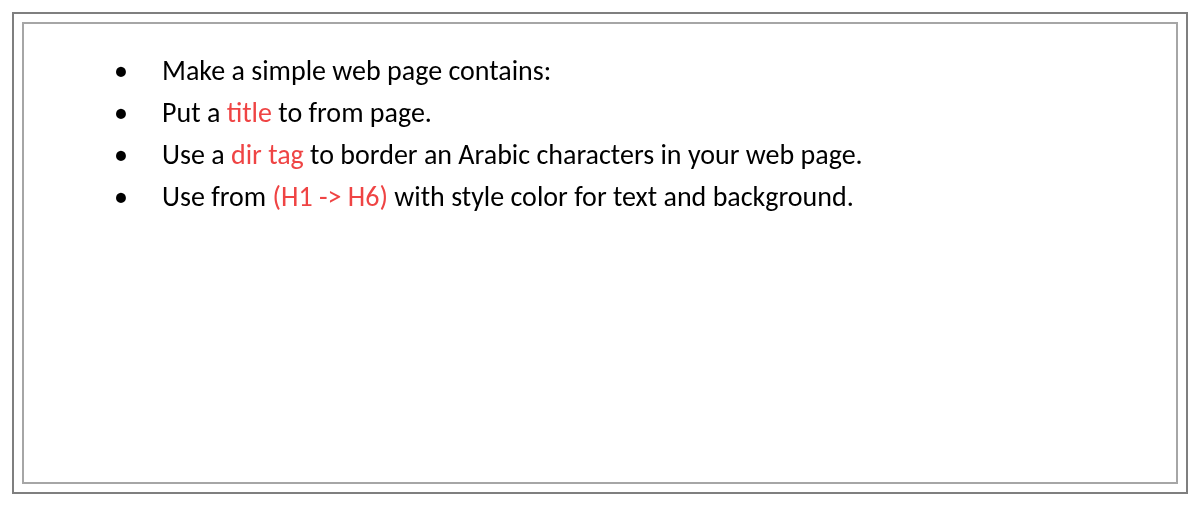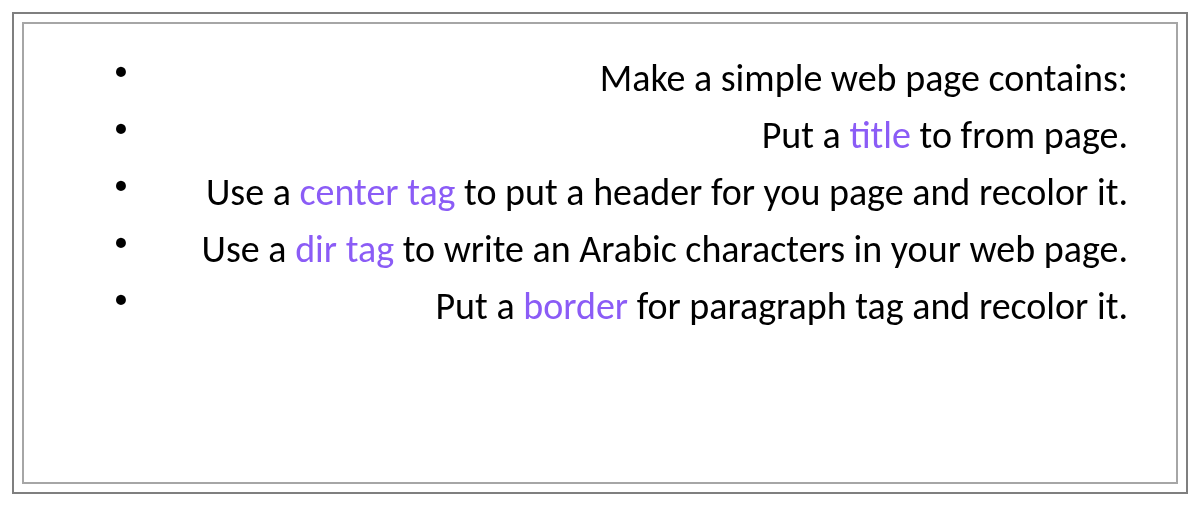--- a/index.html
+++ b/index.html
@@ -20,52 +20,48 @@
       width: 100%;
       height: 100%;
       border: 2px solid #a6a6a6;
       padding: 26px 48px 26px 90px;
     }
     ul {
       list-style: none;
     }
     li {
       position: relative;
-      font-size: 38px;
+      font-size: 28px;
       line-height: 1.5;
       color: #000000;
       padding-left: 48px;
-      text-align: right;
     }
     li::before {
       content: "•";
       position: absolute;
       left: 0;
       top: 0;
       font-size: 28px;
       color: #000000;
     }
-    .hl { color: #8b5cf6; }
+    .hl { color: #ef4444; }
   </style>
 </head>
 <body>
 
 <div class="outer">
   <div class="inner">
     <ul>
       <li>
         <span>Make a simple web page contains:</span>
       </li>
       <li>
         <span>Put a </span><span class="hl">title</span><span> to from page.</span>
       </li>
       <li>
-        <span>Use a </span><span class="hl">center tag</span><span> to put a header for you page and recolor it.</span>
+        <span>Use a </span><span class="hl">dir tag</span><span> to border an Arabic characters in your web page.</span>
       </li>
       <li>
-        <span>Use a </span><span class="hl">dir tag</span><span> to write an Arabic characters in your web page.</span>
-      </li>
-      <li>
-        <span>Put a </span><span class="hl">border</span><span> for paragraph tag and recolor it.</span>
+        <span>Use from </span><span class="hl">(H1 -&gt; H6)</span><span> with style color for text and background.</span>
       </li>
     </ul>
   </div>
 </div>
 
 </body></html>

